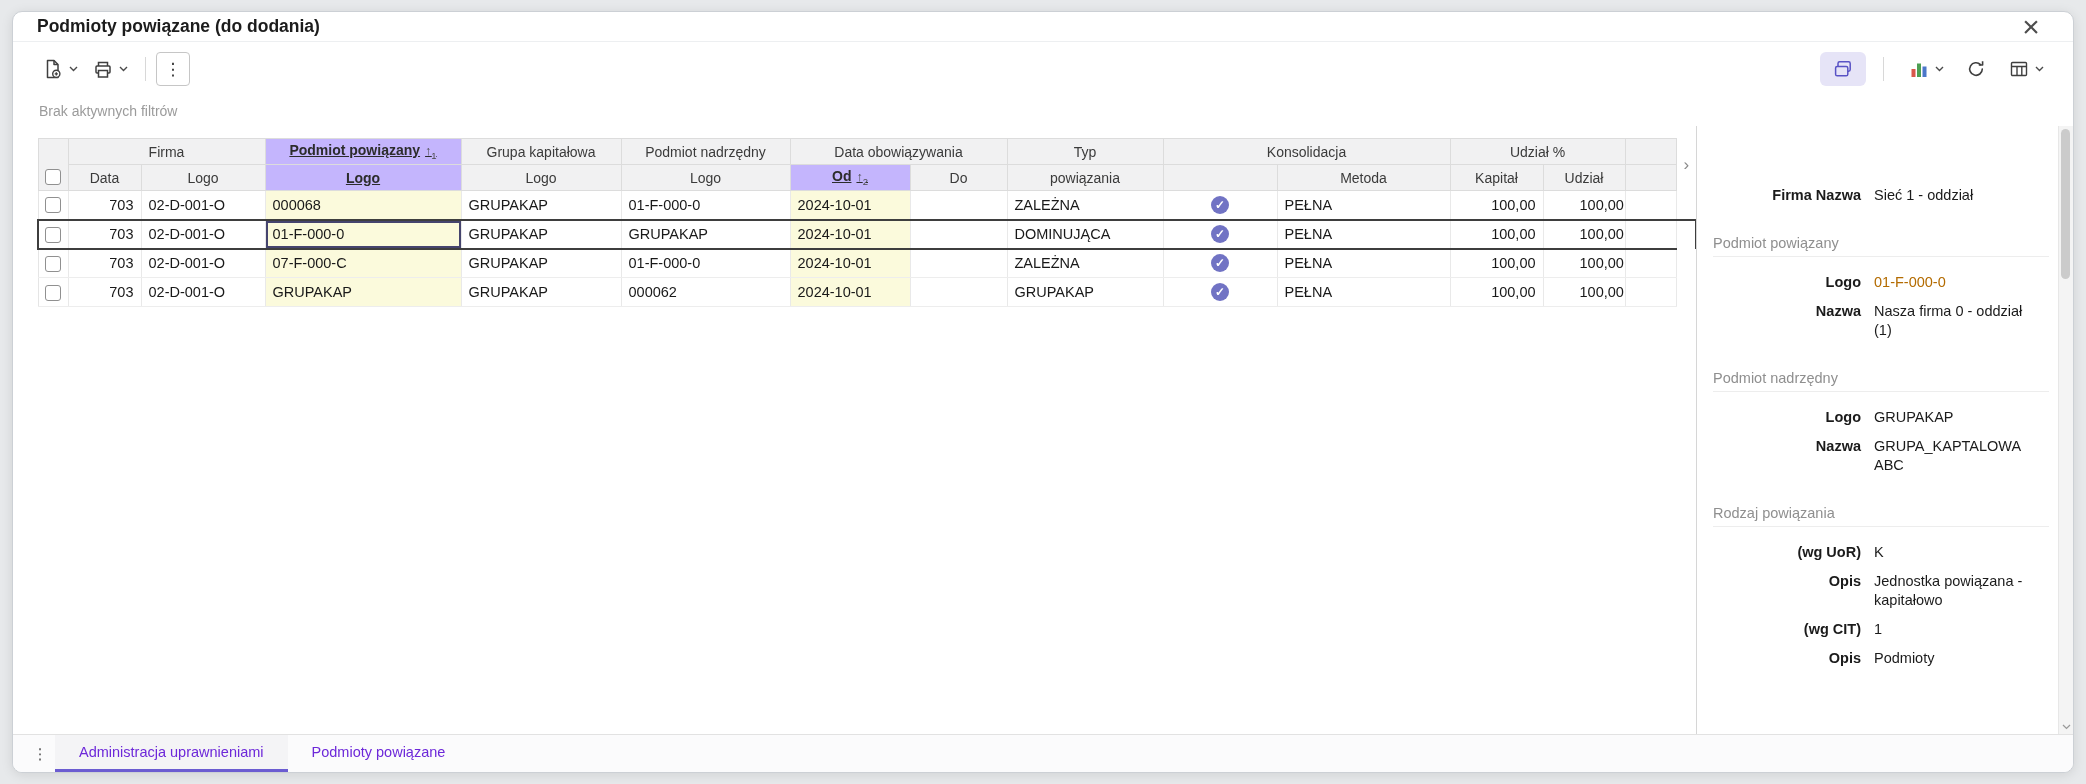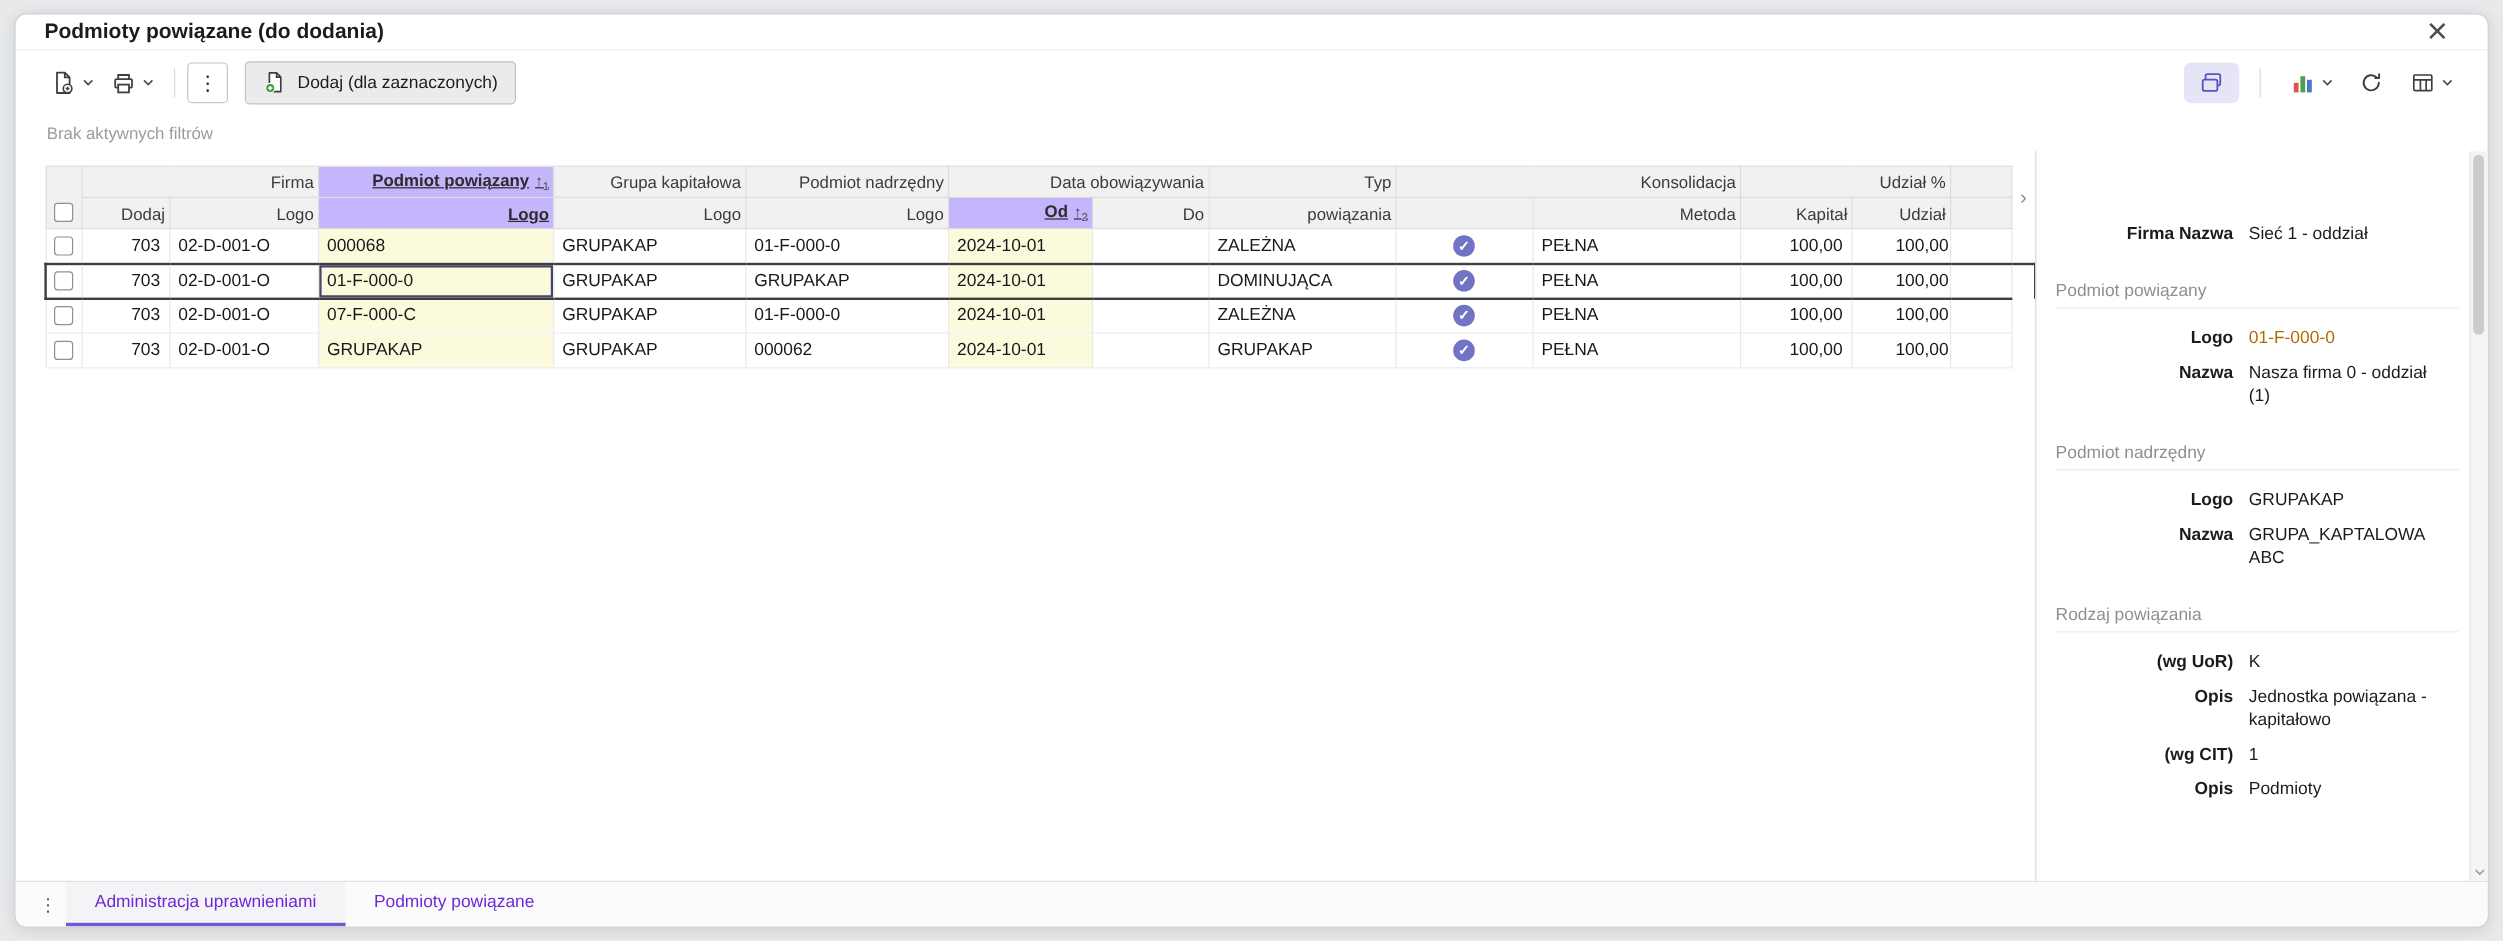--- a/index.html
+++ b/index.html
@@ -73,21 +73,21 @@
 
   
   .content { flex: 1; min-height: 0; display: flex; }
   .table-area { width: 1683px; flex: none; padding: 12px 0 0 24px; }
 
   table.grid { border-collapse: collapse; table-layout: fixed; width: 1658px; }
   .grid th {
     height: 26px; background: #f1f1f2;
     border: 1px solid #dcdcdc;
     font-weight: normal; font-size: 14px; color: #3b3b3b;
-    text-align: right; padding: 0 3px;
+    text-align: center; padding: 0 20px;
     white-space: nowrap; overflow: hidden;
   }
   .grid th.bold { font-weight: bold; color: #2c2c2c; }
   .grid th.yellow { background: #c4b5fd; text-decoration: underline; }
   .grid th.cb-head { text-align: center; padding: 0 0 5px 0; vertical-align: bottom; }
   .grid th.expander-head {
     background: transparent; border: none;
     text-align: center; vertical-align: middle; padding: 0;
   }
   .sort-ind { font-size: 12.5px; color: #4a4a4a; margin-left: 5px; font-weight: normal; }
@@ -194,29 +194,20 @@
         <path d="M1 1 L4.5 4.4 L8 1" fill="none" stroke="#4a4a4a" stroke-width="1.4"></path>
       </svg>
     </button>
 
     <span class="tool-sep"></span>
 
     <button class="kebab-btn">
       <span>⋮</span>
     </button>
 
-    <button class="add-btn">
-      <svg class="ic" width="20" height="20" viewBox="0 0 20 20">
-        <path d="M5.5 1.8 h6 l3.5 3.5 v12 h-9.5 z" fill="#fff" stroke="#3f3f3f" stroke-width="1.4" stroke-linejoin="round"></path>
-        <path d="M11.5 1.8 v3.5 h3.5" fill="none" stroke="#3f3f3f" stroke-width="1.4"></path>
-        <circle cx="6.2" cy="14.4" r="3.9" fill="#3f9d46" stroke="#fff" stroke-width="1"></circle>
-        <path d="M6.2 12.6 v3.6 M4.4 14.4 h3.6" stroke="#fff" stroke-width="1.4"></path>
-      </svg>
-      <span>Dodaj (dla zaznaczonych)</span>
-    </button>
 
     <div class="toolbar-right">
       <button class="panel-toggle">
         <svg class="ic" width="22" height="22" viewBox="0 0 22 22">
           <rect x="6" y="3.8" width="12.2" height="9.4" rx="1.6" fill="none" stroke="#5952c5" stroke-width="1.5"></rect>
           <rect x="3.6" y="8.4" width="12.2" height="9.4" rx="1.6" fill="#e6e4f7" stroke="#5952c5" stroke-width="1.5"></rect>
         </svg>
       </button>
       <span class="tool-sep"></span>
       <button class="tool-btn">
@@ -284,21 +275,21 @@
             <th colspan="2">Data obowiązywania</th>
             <th>Typ</th>
             <th colspan="2">Konsolidacja</th>
             <th colspan="2">Udział %</th>
             <th></th>
             <th class="expander-head" rowspan="2">
               <span class="chevron-right">›</span>
             </th>
           </tr>
           <tr>
-            <th>Dodaj</th>
+            <th>Data</th>
             <th>Logo</th>
             <th class="yellow bold">Logo</th>
             <th>Logo</th>
             <th>Logo</th>
             <th class="yellow bold">
               <span>Od</span><span class="sort-ind">↑<sub>2</sub></span>
             </th>
             <th>Do</th>
             <th>powiązania</th>
             <th></th>

